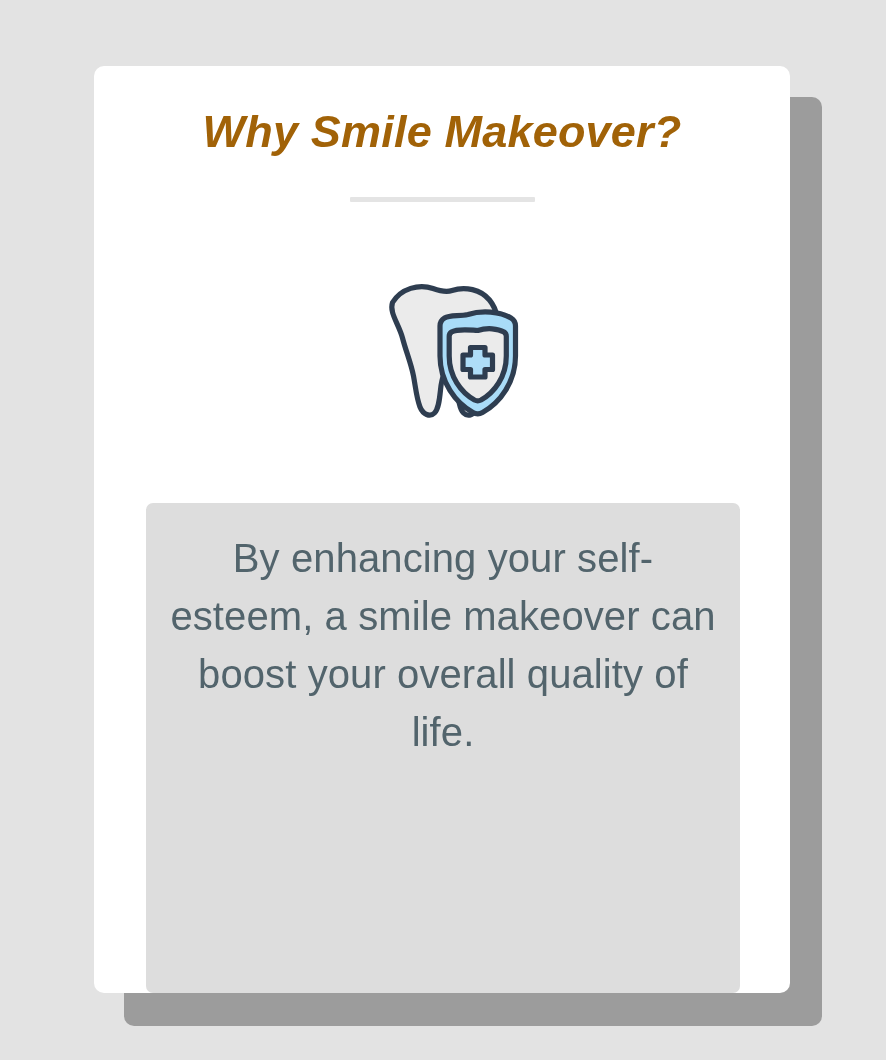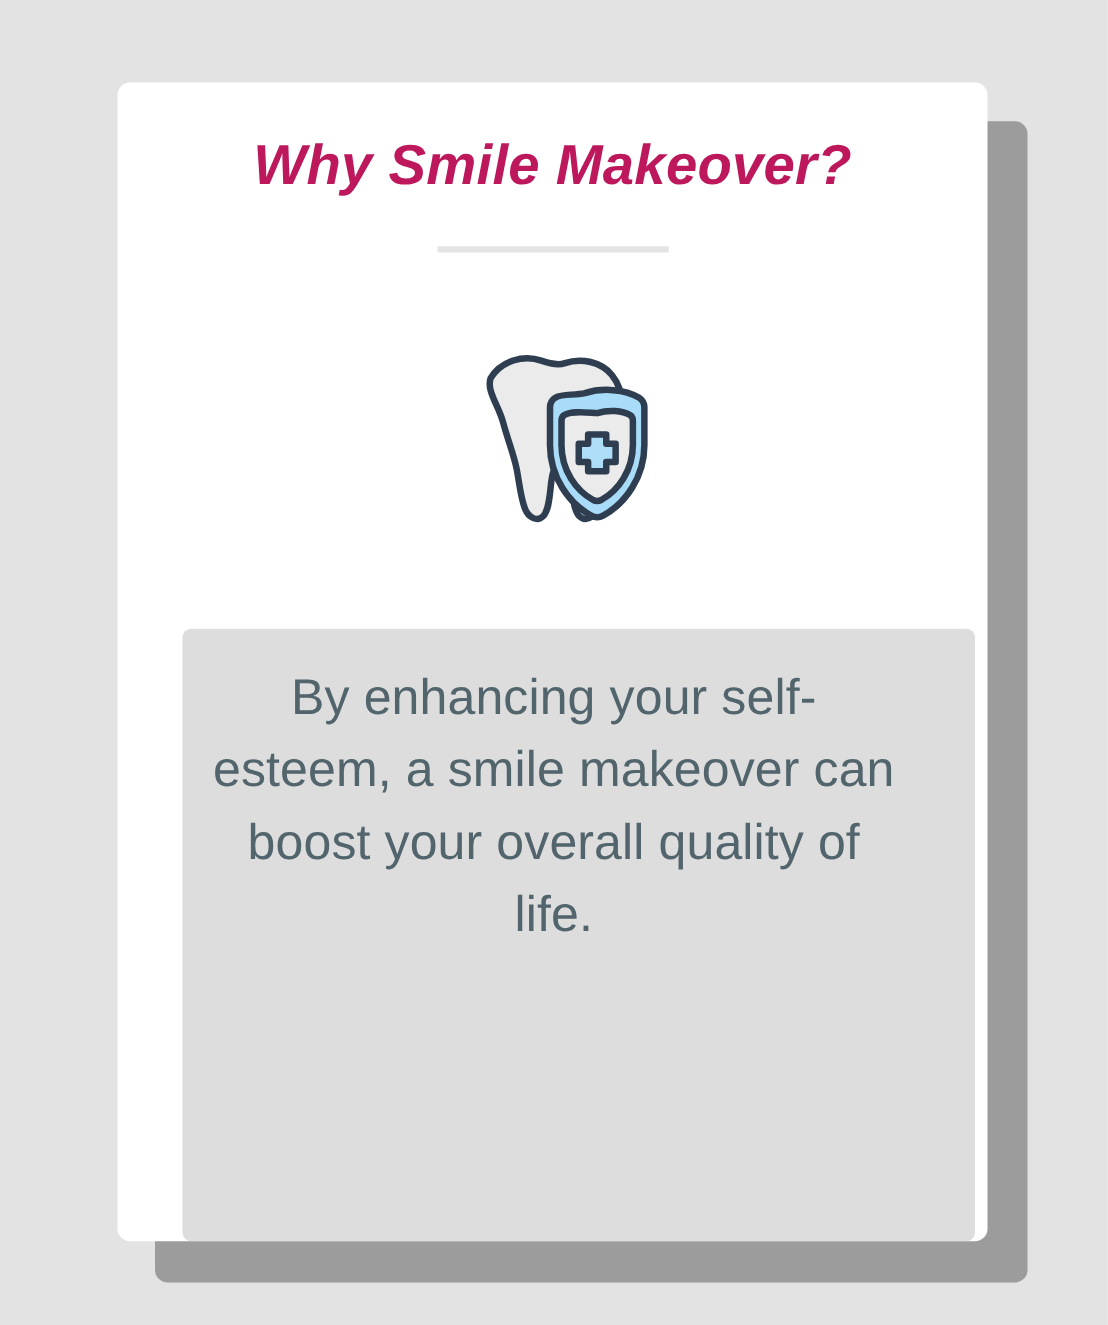--- a/index.html
+++ b/index.html
@@ -50,21 +50,21 @@
   .card-title {
     position: absolute;
     left: 0;
     top: 41px;
     width: 696px;
     text-align: center;
     font-size: 45px;
     font-weight: bold;
     font-style: italic;
     letter-spacing: 0.2px;
-    color: #be185d;
+    color: #a16207;
     line-height: 1.1;
     white-space: nowrap;
   }
 
   .title-divider {
     position: absolute;
     left: 256px;
     top: 131px;
     width: 185px;
     height: 5px;
@@ -88,21 +88,20 @@
 
   
   .text-panel {
     position: absolute;
     left: 52px;
     top: 437px;
     width: 594px;
     height: 490px;
     background: #dddddd;
     border-radius: 7px;
-    padding-left: 40px;
   }
 
   .body-text {
     position: absolute;
     left: 20px;
     top: 26px;
     width: 554px;
     text-align: center;
     font-size: 40px;
     font-weight: normal;

